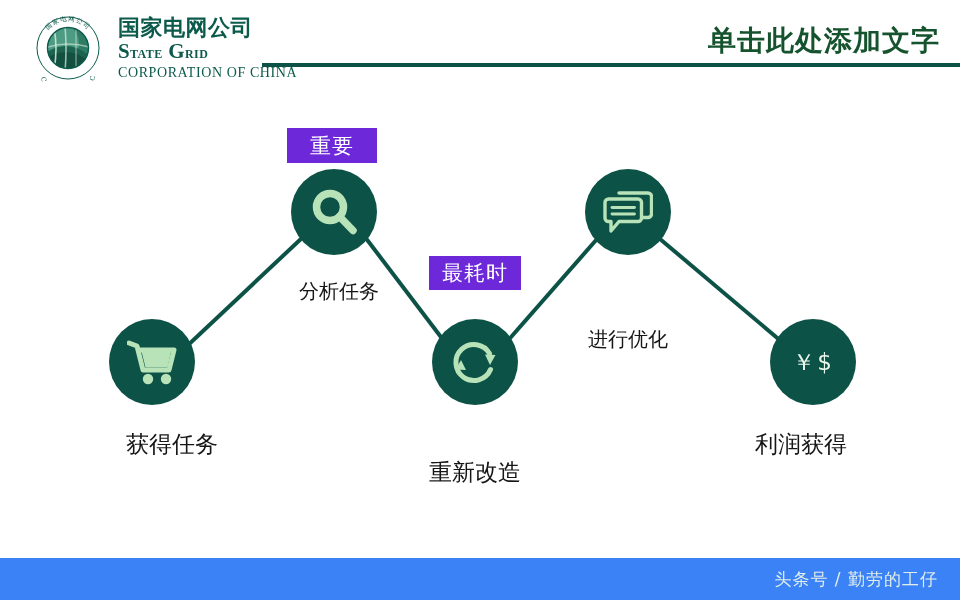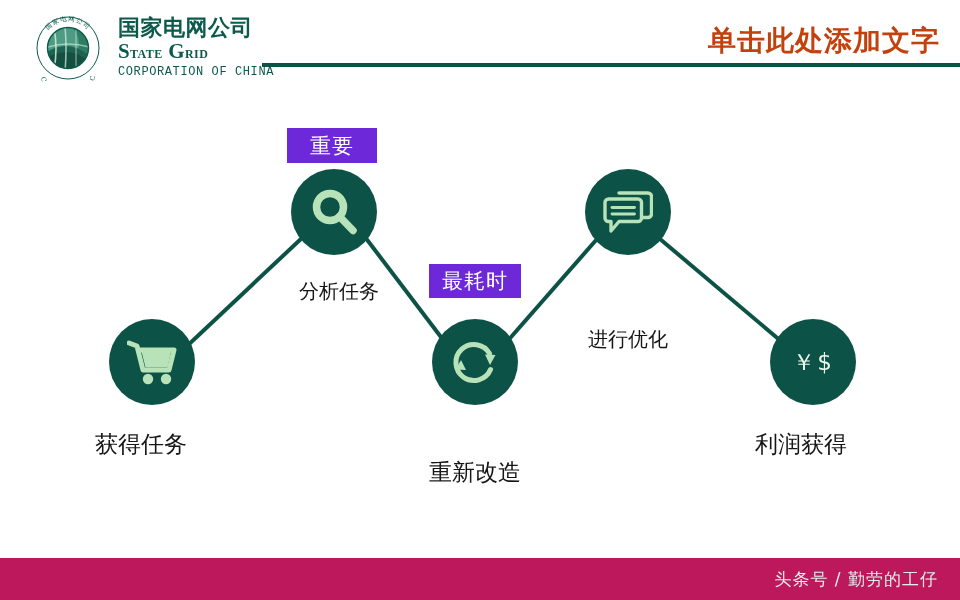--- a/index.html
+++ b/index.html
@@ -61,41 +61,41 @@
   #logo-en {
     font-family: "Liberation Serif", "DejaVu Serif", serif;
     font-size: 21px;
     font-weight: bold;
     line-height: 23px;
     letter-spacing: 0.4px;
     white-space: nowrap;
   }
   #logo-en .small-caps { font-size: 12px; }
   #logo-sub {
-    font-family: Liberation Mono, monospace;
-    font-size: 12px;
+    font-family: Liberation Serif, serif;
+    font-size: 14px;
     letter-spacing: 0.6px;
     line-height: 13px;
     white-space: nowrap;
   }
   #header-rule {
     position: absolute;
     left: 262px;
     top: 63px;
     width: 698px;
     height: 4px;
     background: #0d5246;
   }
   #slide-title {
     position: absolute;
     right: 20px;
     top: 22px;
     font-size: 28px;
     font-weight: bold;
-    color: #c2410c;
+    color: #14532d;
     letter-spacing: 1px;
     font-family: "DejaVu Sans", sans-serif;
     white-space: nowrap;
   }
 
   
   #diagram {
     position: absolute;
     left: 0; top: 92px;
     width: 960px;
@@ -143,21 +143,21 @@
   .mid-label { font-size: 20px; }
   .base-label { font-size: 23px; }
 
   
   #footer {
     position: absolute;
     left: 0;
     top: 558px;
     width: 960px;
     height: 42px;
-    background: #be185d;
+    background: #3b82f6;
   }
   #footer-text {
     position: absolute;
     right: 22px;
     top: 50%;
     transform: translateY(-50%);
     color: #dfeeea;
     font-size: 17px;
     font-family: "DejaVu Sans", sans-serif;
     letter-spacing: 1px;
@@ -228,32 +228,32 @@
     </svg>
 
     <div class="node" style="left:109px; top:227px; width:86px; height:86px;">
       <svg class="node-icon" width="50" height="46" viewBox="0 0 50 46" xmlns="http://www.w3.org/2000/svg">
         <path d="M2 4 L10 7 L16 31 L42 31 L47 11 L13 11" stroke="#b8e2b8" stroke-width="5" fill="none" stroke-linejoin="round" stroke-linecap="round"></path>
         <path d="M14.5 12.5 L44 12.5 L40.5 28.5 L18.5 28.5 Z" fill="#b8e2b8"></path>
         <circle cx="21" cy="40" r="5.2" fill="#b8e2b8"></circle>
         <circle cx="39" cy="40" r="5.2" fill="#b8e2b8"></circle>
       </svg>
     </div>
-    <div class="step-label base-label" style="left:83px; top:337px; width:116px; text-align:center;">获得任务</div>
+    <div class="step-label base-label" style="left:102px; top:337px; width:116px; text-align:right;">获得任务</div>
 
     <div class="badge" style="left:287px; top:36px; width:90px; height:35px;">重要</div>
     <div class="node" style="left:291px; top:77px; width:86px; height:86px;">
       <svg class="node-icon" width="48" height="48" viewBox="0 0 48 48" xmlns="http://www.w3.org/2000/svg">
         <circle cx="20" cy="19" r="13.5" fill="none" stroke="#b8e2b8" stroke-width="7.5"></circle>
         <line x1="29.5" y1="28.5" x2="43" y2="42.5" stroke="#b8e2b8" stroke-width="7.5" stroke-linecap="round"></line>
       </svg>
     </div>
     <div class="step-label mid-label" style="left:288px; top:186px; width:102px; text-align:center;">分析任务</div>
 
-    <div class="badge" style="left:429px; top:172px; width:92px; height:34px;">最耗时</div>
+    <div class="badge" style="left:429px; top:164px; width:92px; height:34px;">最耗时</div>
     <div class="node" style="left:432px; top:227px; width:86px; height:86px;">
       <svg class="node-icon" width="52" height="52" viewBox="0 0 52 52" xmlns="http://www.w3.org/2000/svg">
         <path d="M 40.5 17.5 A 18 18 0 1 0 41.5 33.5" fill="none" stroke="#b8e2b8" stroke-width="5" stroke-linecap="round"></path>
         <path d="M 12 24 L 6.5 33.5 L 17 34 Z" fill="#b8e2b8"></path>
         <path d="M 41 29 L 46.5 19 L 36 18.5 Z" fill="#b8e2b8"></path>
       </svg>
     </div>
     <div class="step-label base-label" style="left:417px; top:337px; width:116px; text-align:center;margin-top:28px;">重新改造</div>
 
     <div class="node" style="left:585px; top:77px; width:86px; height:86px;">

